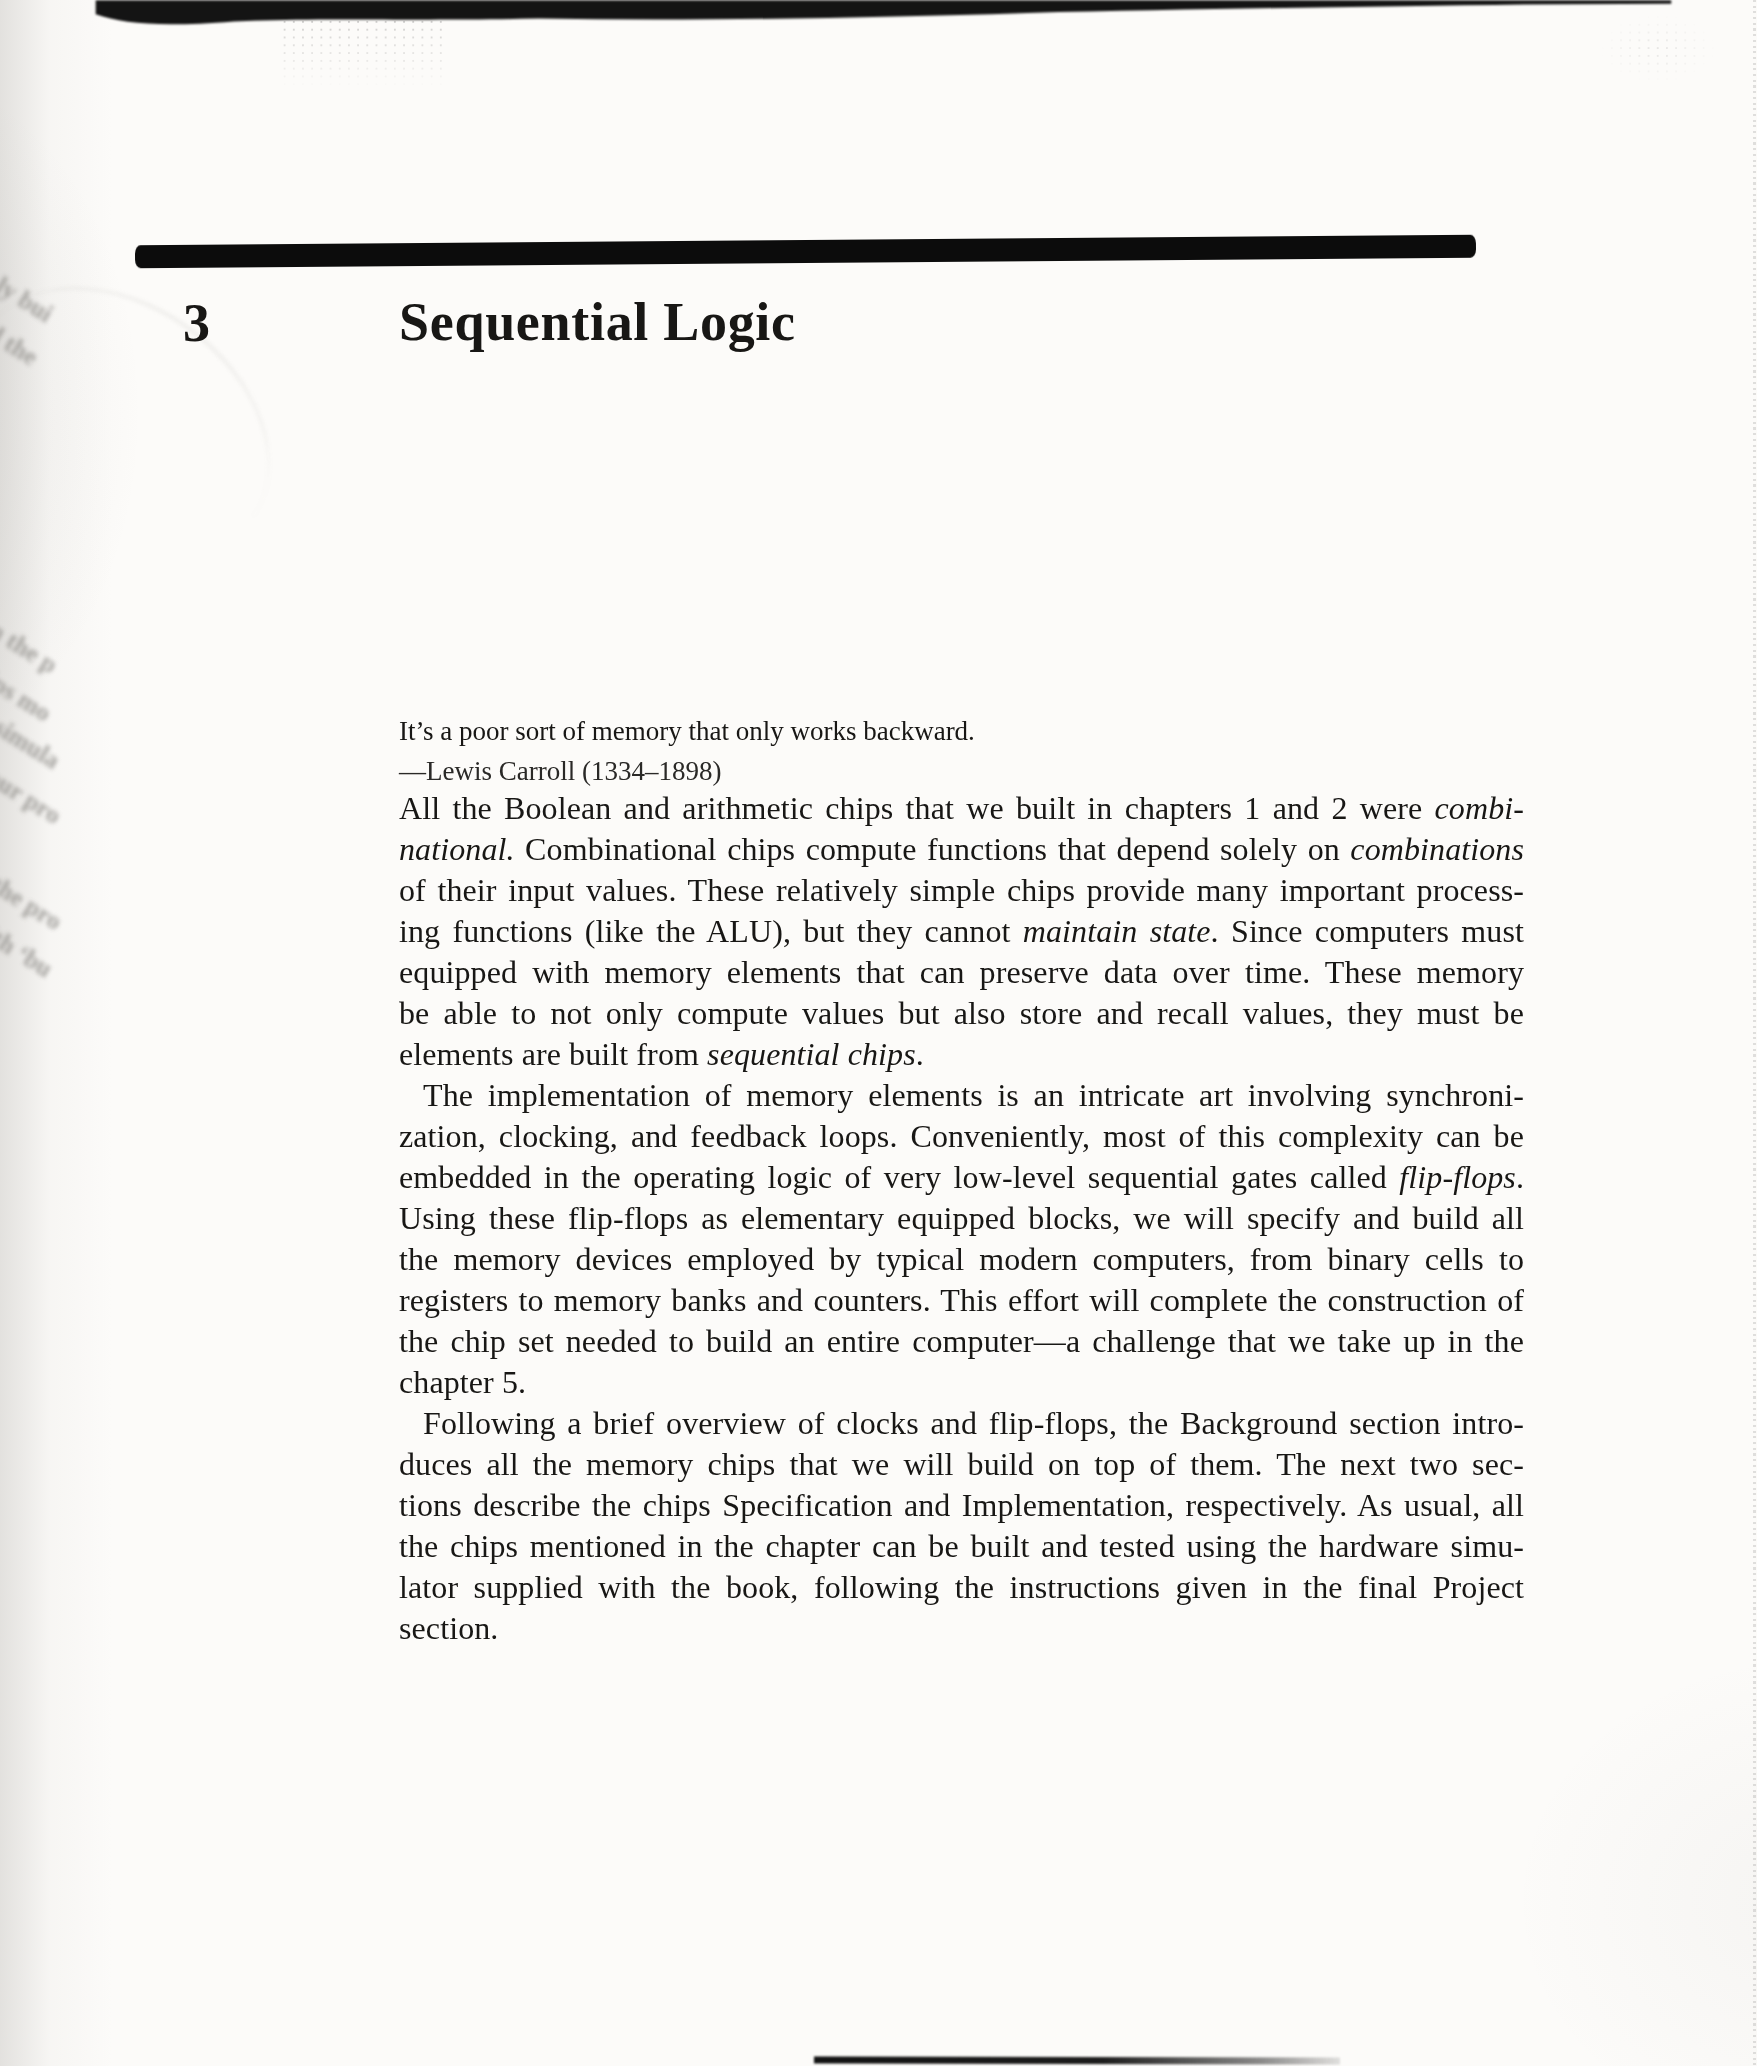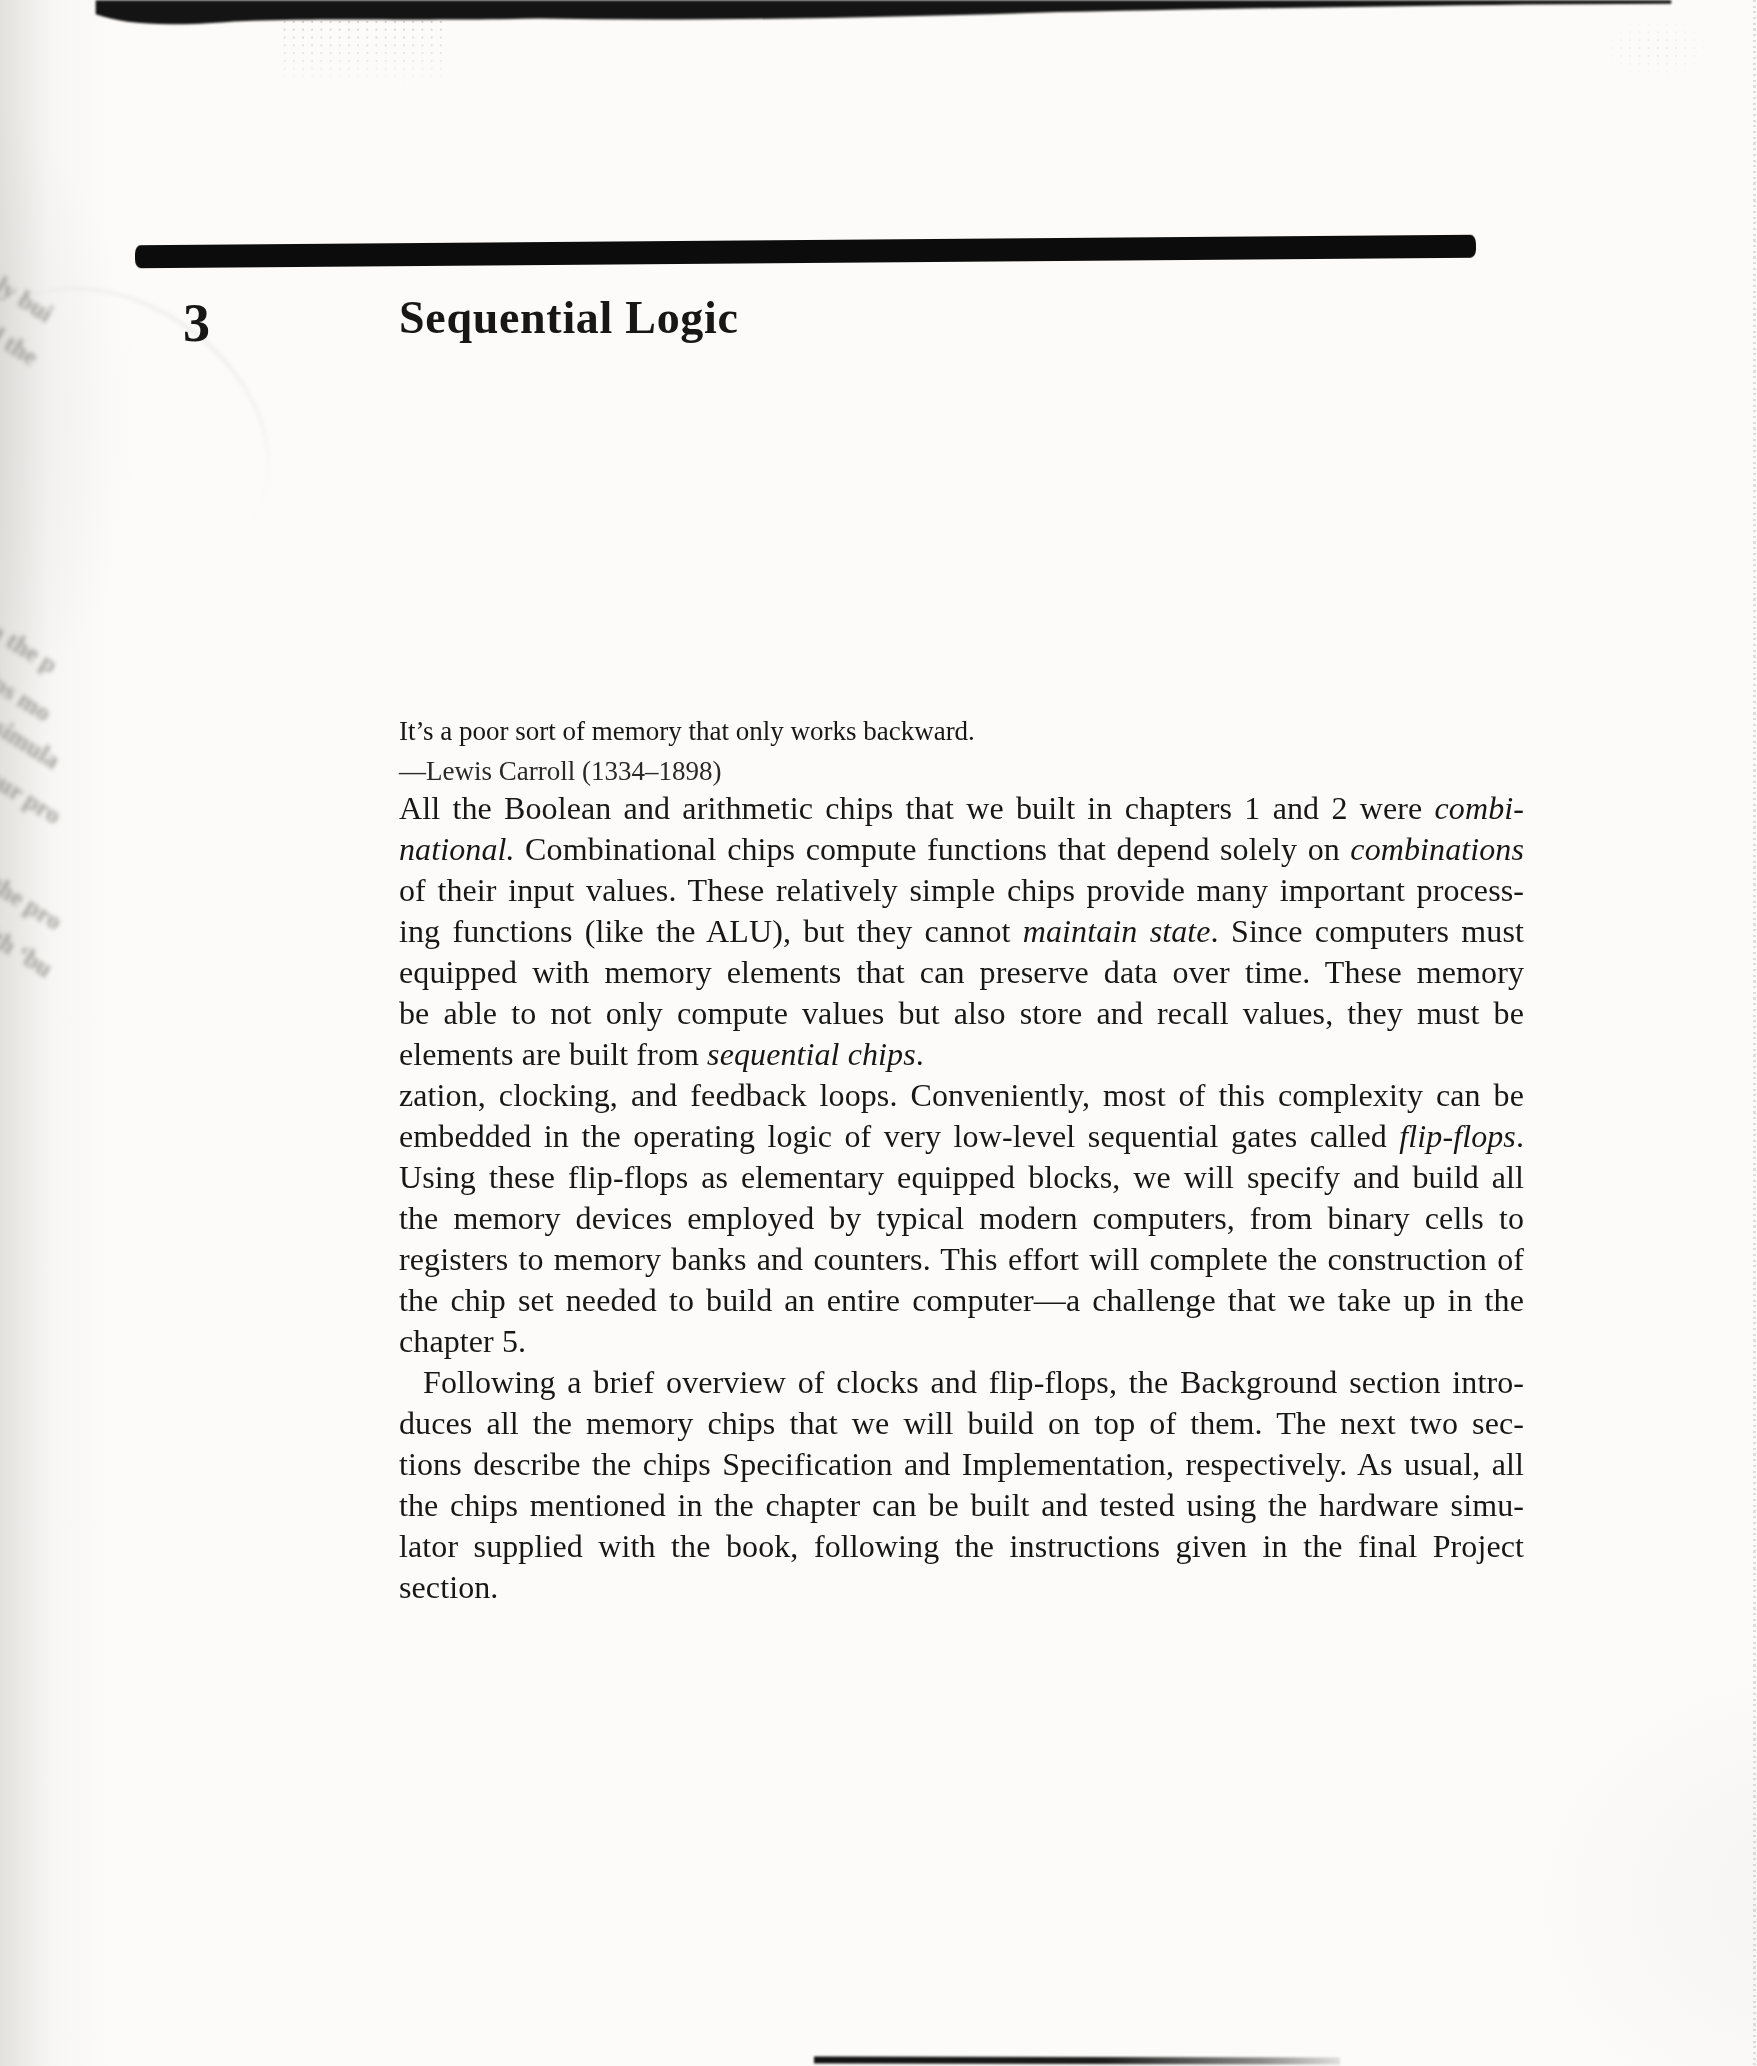--- a/index.html
+++ b/index.html
@@ -55,21 +55,21 @@
     filter:blur(2.1px);opacity:.8;white-space:nowrap;
   }
   
   .chapnum{
     position:absolute;left:183px;top:296px;
     font-size:54px;font-weight:700;line-height:1;
     filter:blur(0.3px);
   }
   .chap-title{
     position:absolute;left:399px;top:293px;margin:0;
-    font-size:46px;font-weight:700;line-height:1.1;letter-spacing:0.7px;
+    font-size:54px;font-weight:700;line-height:1.1;letter-spacing:0.7px;
     filter:blur(0.3px);
   }
   
   .epigraph{
     position:absolute;left:399px;top:711px;width:921px;
     font-size:27px;line-height:40px;filter:blur(0.2px);
   }
   .epigraph .quote{}
   .epigraph .attrib{color:#2a2927;}
   
@@ -111,20 +111,21 @@
       <div>
         <div class="jline"><span>All the Boolean and arithmetic chips that we built in chapters 1 and 2 were </span><span class="it">combi-</span></div>
         <div class="jline"><span class="it">national.</span><span> Combinational chips compute functions that depend solely on </span><span class="it">combinations</span></div>
         <div class="jline"><span>of their input values. These relatively simple chips provide many important process-</span></div>
         <div class="jline"><span>ing functions (like the ALU), but they cannot </span><span class="it">maintain state</span><span>. Since computers must</span></div>
         <div class="jline"><span>equipped with memory elements that can preserve data over time. These memory</span></div>
         <div class="jline"><span>be able to not only compute values but also store and recall values, they must be</span></div>
         <div class="jline lastline"><span>elements are built from </span><span class="it">sequential chips</span><span>.</span></div>
       </div>
       <div>
+        <div class="jline first-indent"><span>The implementation of memory elements is an intricate art involving synchroni-</span></div>
         <div class="jline"><span>zation, clocking, and feedback loops. Conveniently, most of this complexity can be</span></div>
         <div class="jline"><span>embedded in the operating logic of very low-level sequential gates called </span><span class="it">flip-flops</span><span>.</span></div>
         <div class="jline"><span>Using these flip-flops as elementary equipped blocks, we will specify and build all</span></div>
         <div class="jline"><span>the memory devices employed by typical modern computers, from binary cells to</span></div>
         <div class="jline"><span>registers to memory banks and counters. This effort will complete the construction of</span></div>
         <div class="jline"><span>the chip set needed to build an entire computer—a challenge that we take up in the</span></div>
         <div class="jline lastline"><span>chapter 5.</span></div>
       </div>
       <div>
         <div class="jline first-indent"><span>Following a brief overview of clocks and flip-flops, the Background section intro-</span></div>

